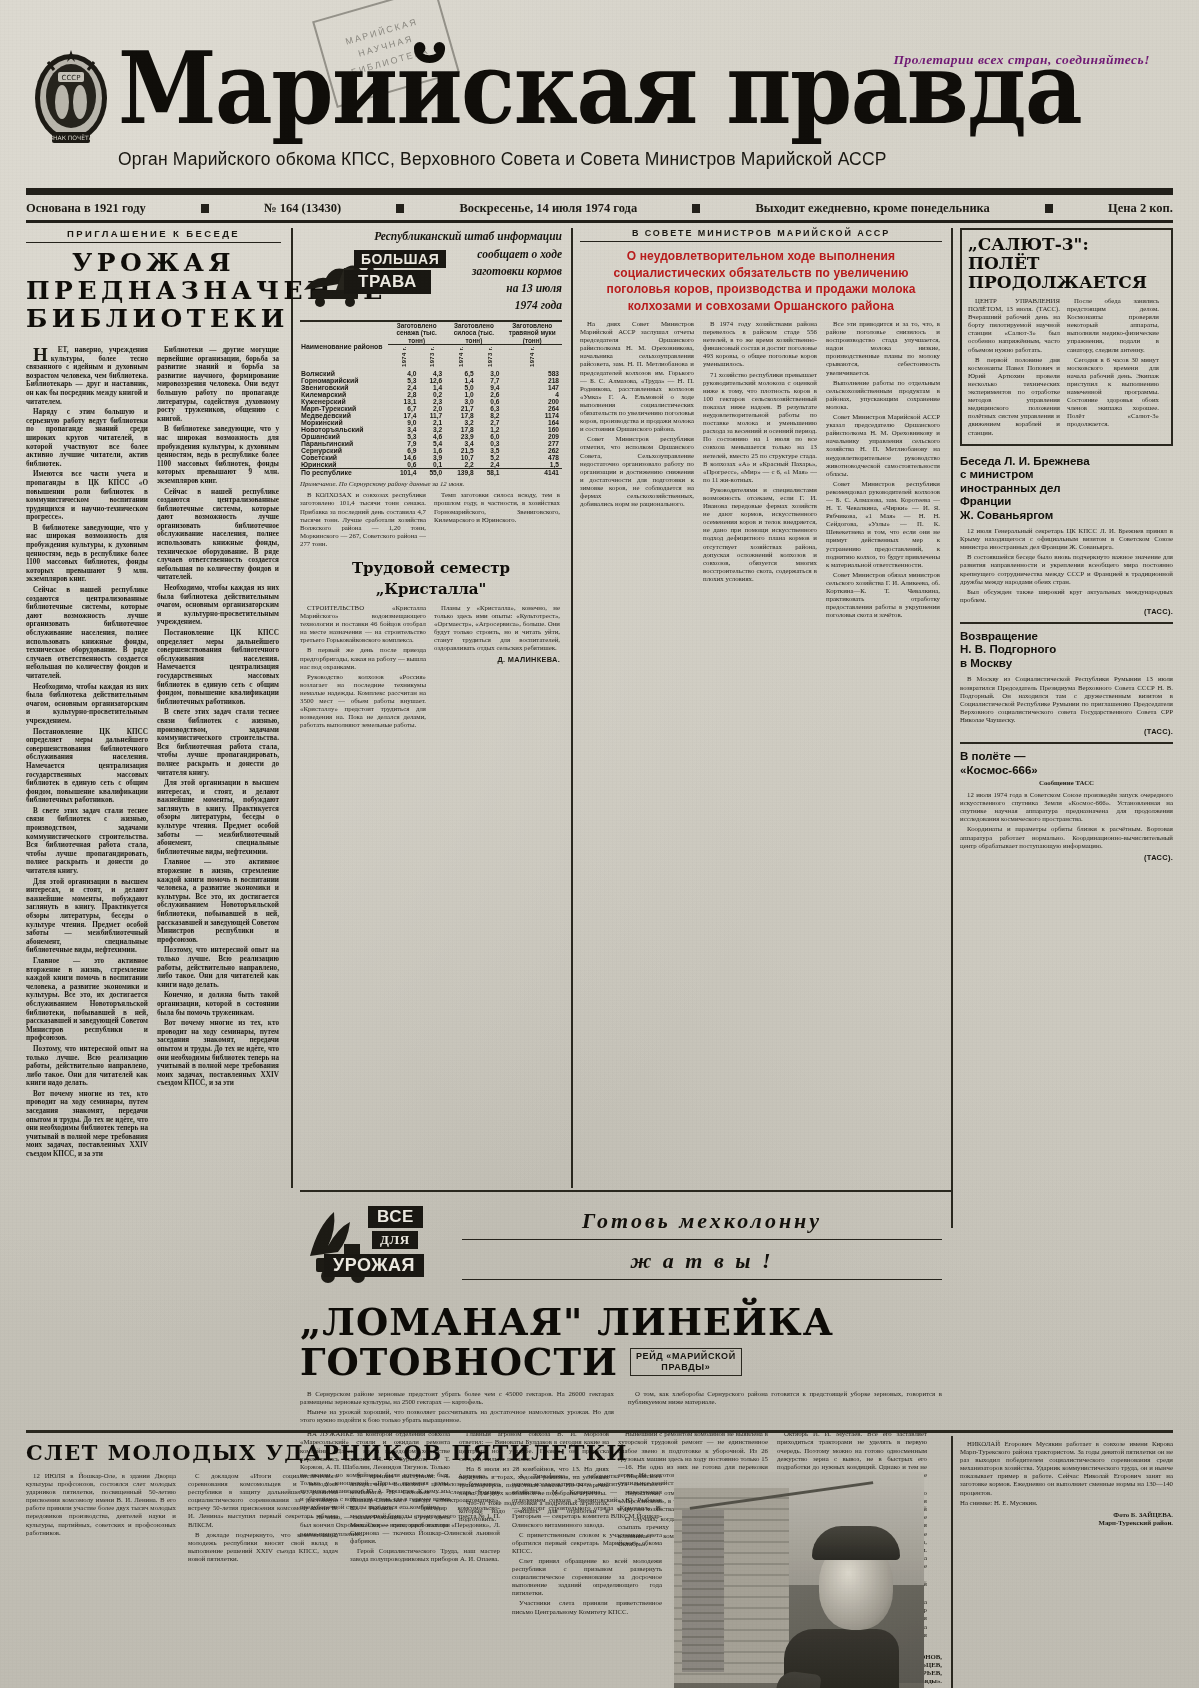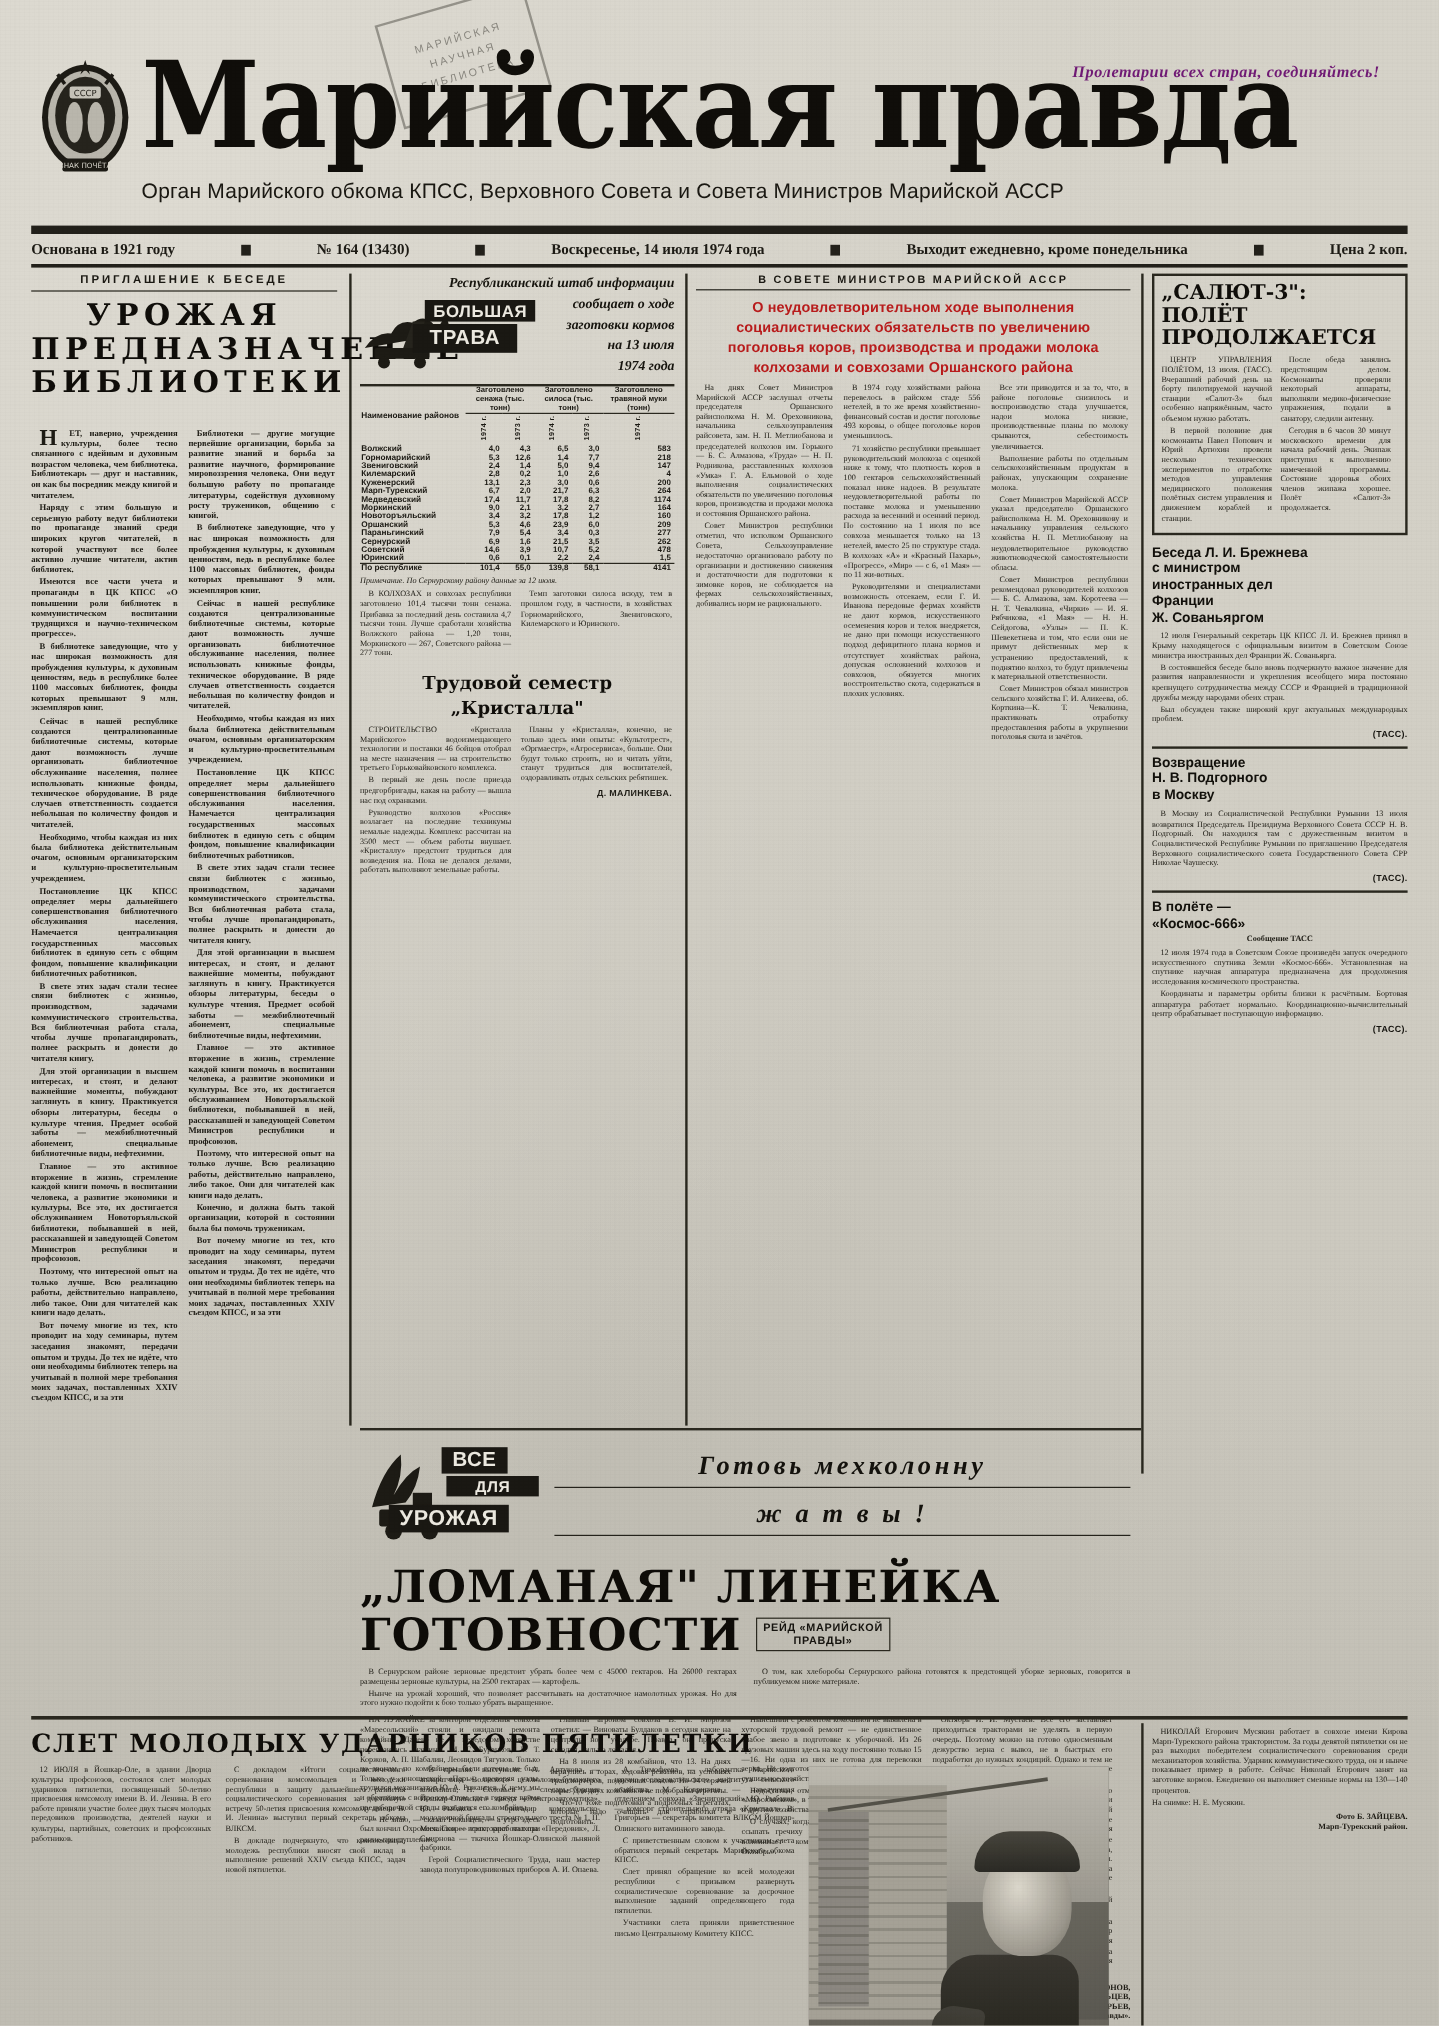--- a/index.html
+++ b/index.html
@@ -265,21 +265,21 @@
   <div class="cols">
 
     <div class="vline" style="left:265px;top:0;height:960px;"></div>
     <div class="vline" style="left:545px;top:0;height:960px;"></div>
     <div class="vline" style="left:925px;top:0;height:1000px;"></div>
 
     <div class="col" style="left:0;top:0;width:255px;">
       <div class="kicker">ПРИГЛАШЕНИЕ К БЕСЕДЕ</div>
       <div class="hl-xl">УРОЖАЯ</div>
       <div class="hl-xl">ПРЕДНАЗНАЧЕНИЕ</div>
-      <div class="hl-xl" style="margin-bottom:24px;">БИБЛИОТЕКИ</div>
+      <div class="hl-xl" style="margin-bottom:13px;">БИБЛИОТЕКИ</div>
 
       <div style="display:flex;gap:9px;font-weight:bold;">
         <div style="width:122px;">
           <div class="body dropcap">
             <p>НЕТ, наверно, учреждения культуры, более тесно связанного с идейным и духовным возрастом человека, чем библиотека. Библиотекарь — друг и наставник, он как бы посредник между книгой и читателем.</p>
           </div>
           <div class="body">
             <p>Наряду с этим большую и серьезную работу ведут библиотеки по пропаганде знаний среди широких кругов читателей, в которой участвуют все более активно лучшие читатели, актив библиотек.</p>
             <p>Имеются все части учета и пропаганды в ЦК КПСС «О повышении роли библиотек в коммунистическом воспитании трудящихся и научно-техническом прогрессе».</p>
             <p>В библиотеке заведующие, что у нас широкая возможность для пробуждения культуры, к духовным ценностям, ведь в республике более 1100 массовых библиотек, фонды которых превышают 9 млн. экземпляров книг.</p>
@@ -601,21 +601,21 @@
             <path d="M10 56 q8 -30 24 -44 q2 18 -6 34 q10 -18 22 -24 q-2 18 -12 30 z" fill="#1d1b15"></path>
             <rect x="16" y="58" width="52" height="14" rx="2" fill="#1d1b15"></rect>
             <circle cx="28" cy="76" r="7" fill="#1d1b15"></circle>
             <circle cx="58" cy="76" r="7" fill="#1d1b15"></circle>
             <rect x="44" y="44" width="16" height="16" fill="#1d1b15"></rect>
           </svg>
           <div style="position:absolute;left:68px;top:6px;">
             <div class="logo-grass" style="font-size:17px;padding:1px 9px;">ВСЕ</div>
           </div>
           <div style="position:absolute;left:72px;top:30px;">
-            <div class="logo-grass" style="font-size:13px;padding:1px 24px;">ДЛЯ</div>
+            <div class="logo-grass" style="font-size:13px;padding:1px 8px;font-family:Liberation Serif, serif;">ДЛЯ</div>
           </div>
           <div style="position:absolute;left:24px;top:54px;">
             <div class="logo-grass" style="font-size:18px;padding:1px 9px;">УРОЖАЯ</div>
           </div>
         </div>
 
         <div style="flex:1;">
           <div class="hl-script" style="border-bottom:1.5px solid #25231c;padding-bottom:5px;text-align:center;">Готовь мехколонну</div>
           <div class="hl-script" style="border-bottom:1.5px solid #25231c;padding:8px 0 5px;text-align:center;">ж а т в ы !</div>
         </div>

